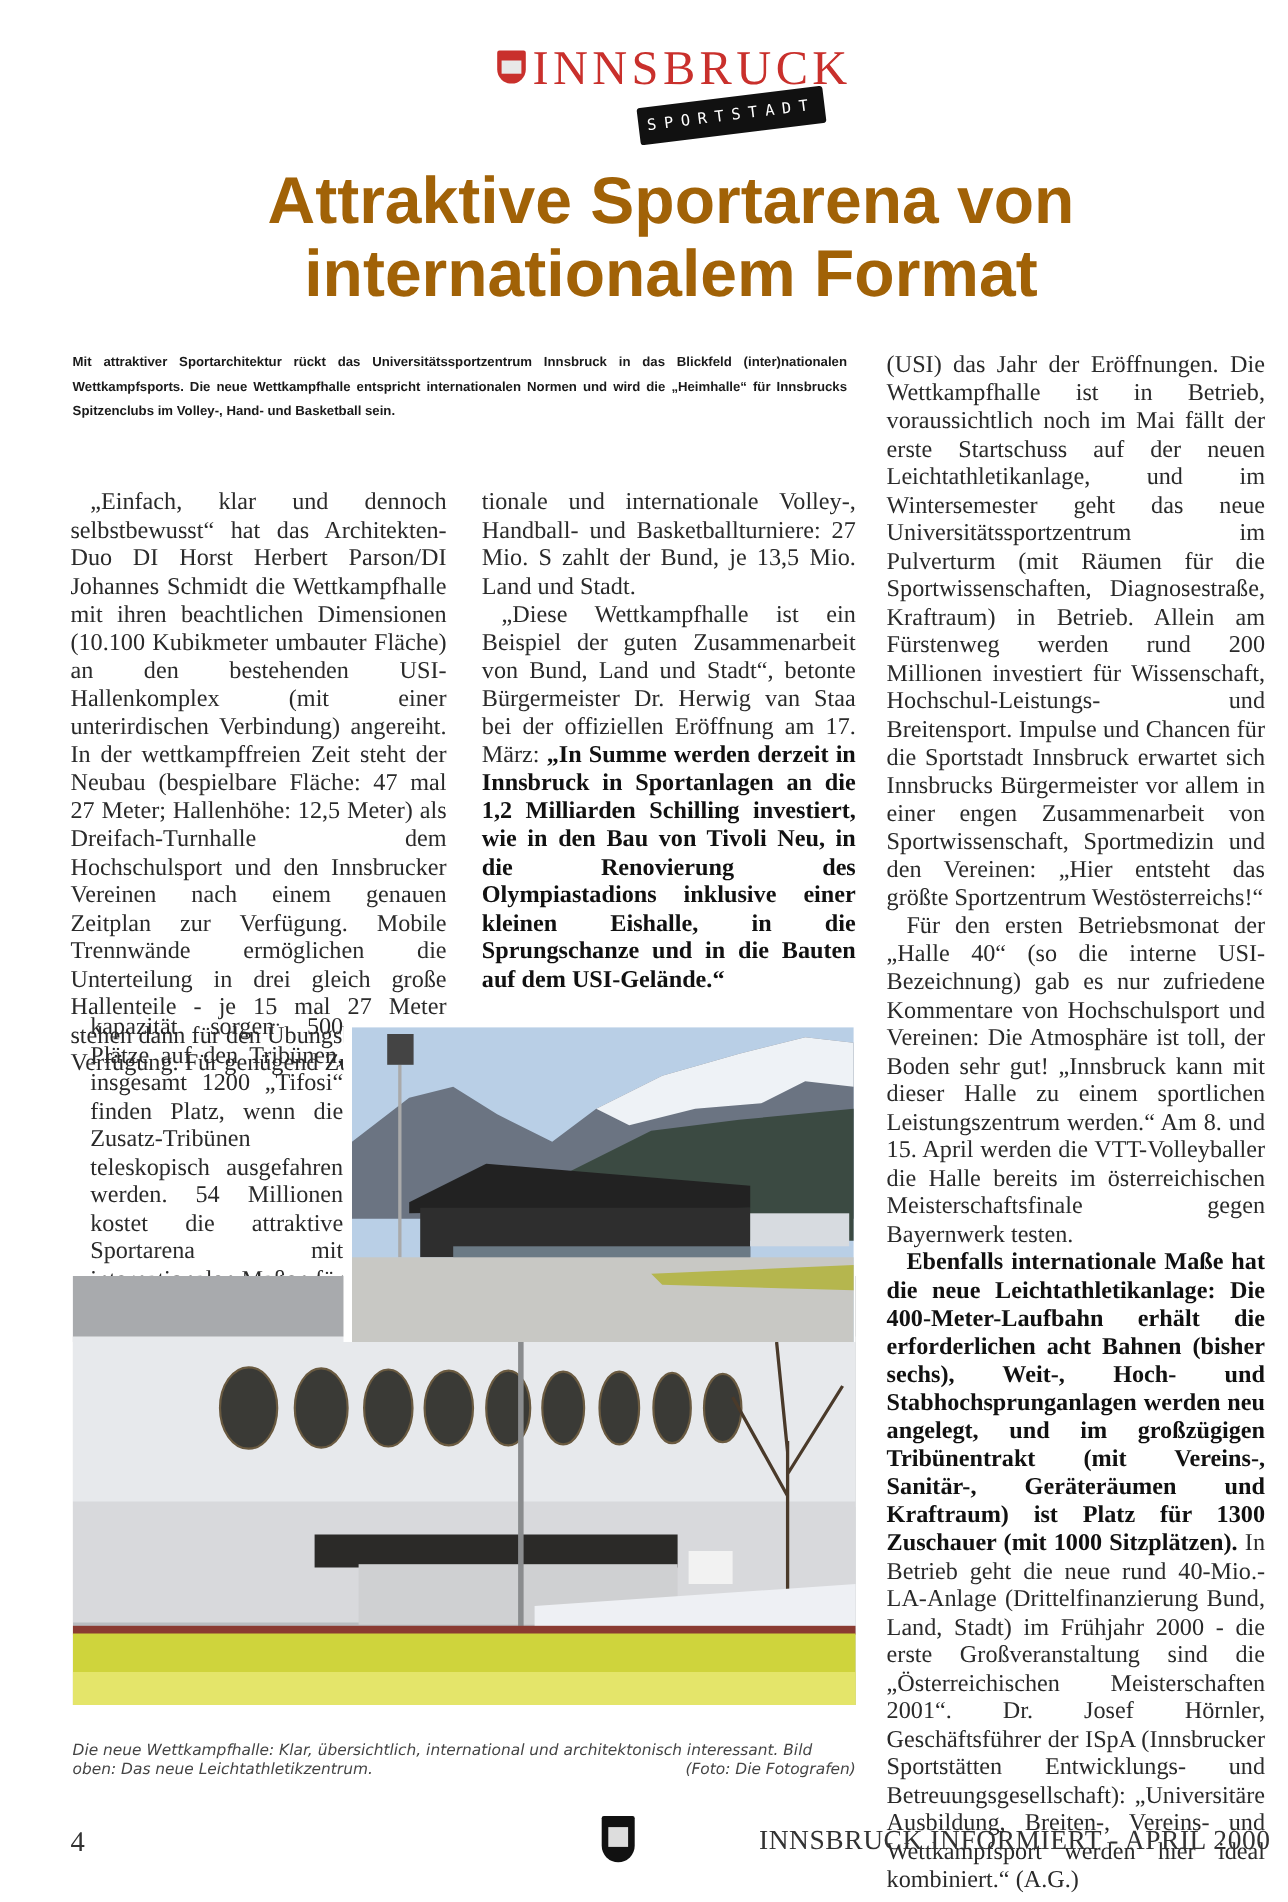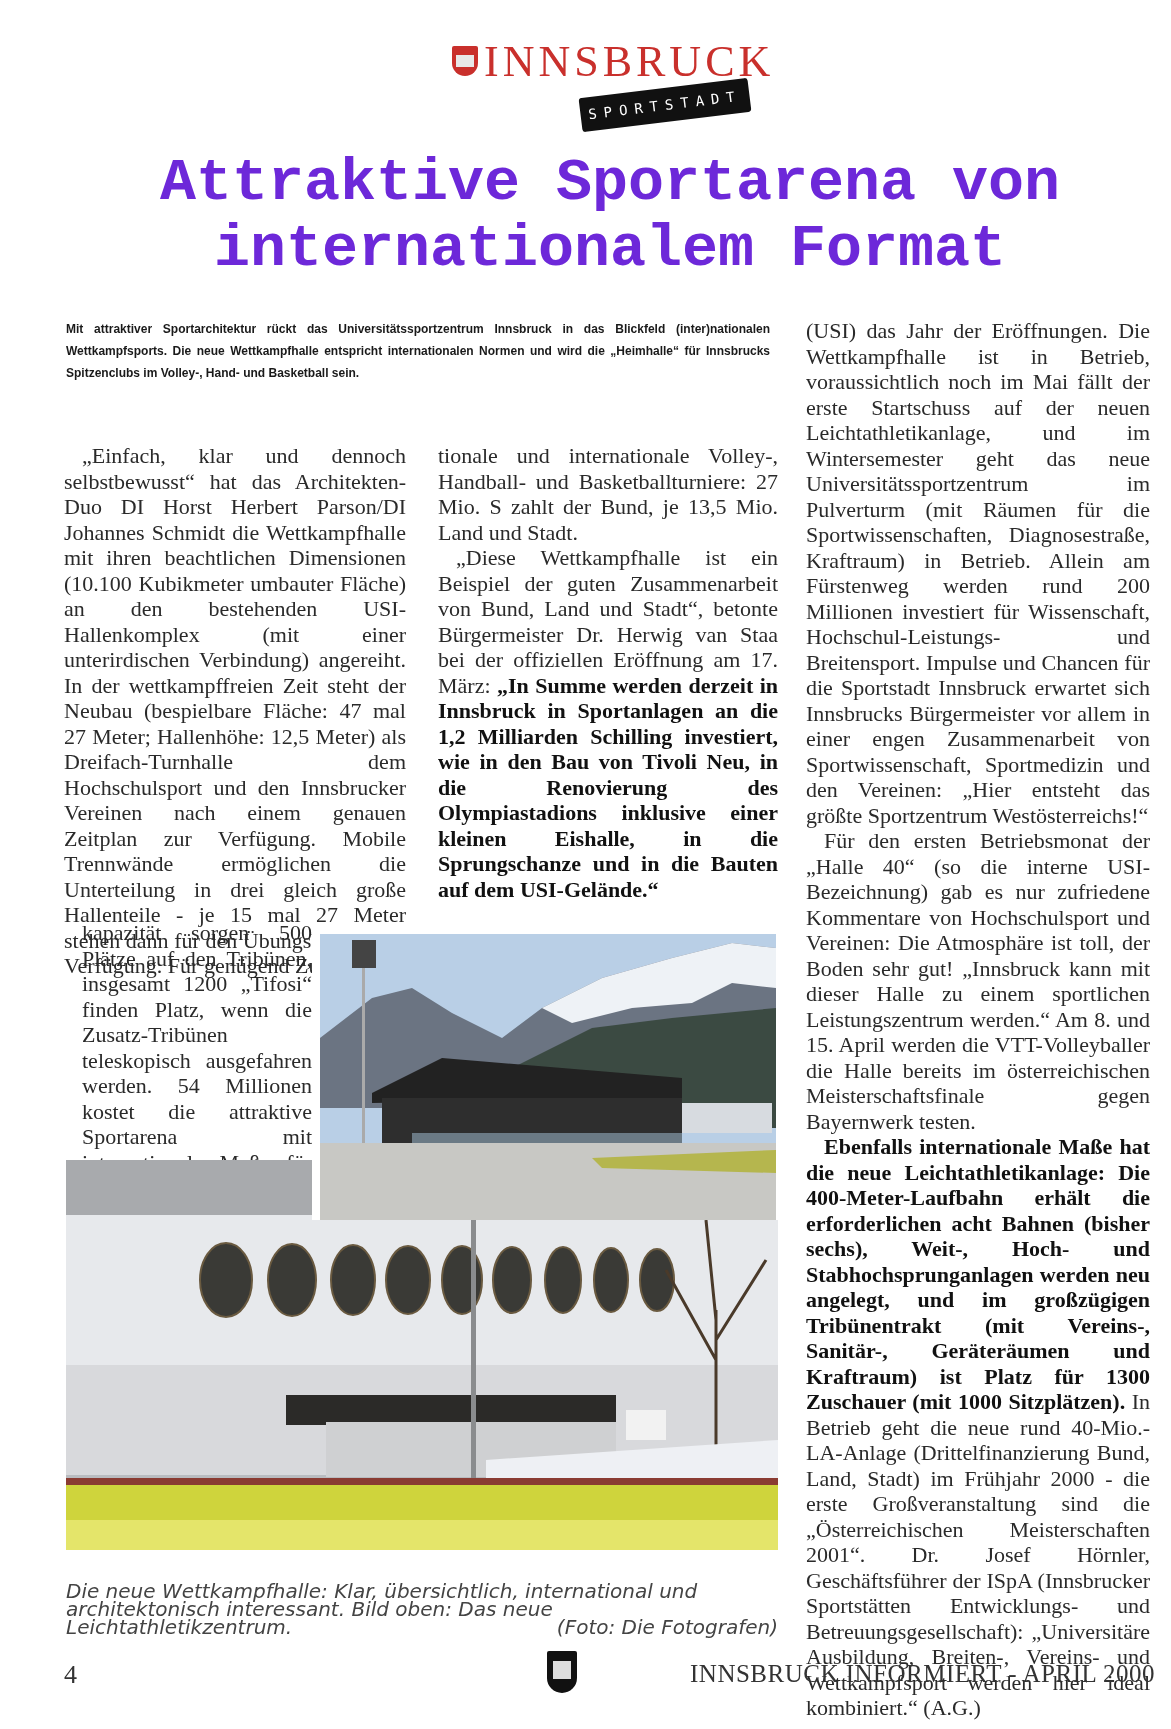--- a/index.html
+++ b/index.html
@@ -6,35 +6,35 @@
   body{width:1171px;height:1729px;position:relative;overflow:hidden;font-family:"Liberation Sans",sans-serif;color:#222;}
   .abs{position:absolute;}
   
   #logo{left:452px;top:38px;width:310px;height:90px;}
   #logo .shield{position:absolute;left:0;top:8px;width:26px;height:30px;background:#c9302c;border-radius:2px 2px 13px 13px;}
   #logo .shield::after{content:"";position:absolute;left:4px;top:9px;width:18px;height:12px;background:#e8e8e8;}
   #logo .city{position:absolute;left:32px;top:0;font-family:"Liberation Serif",serif;font-size:44px;letter-spacing:4px;color:#c9302c;line-height:48px;text-align:center;}
   #logo .band{position:absolute;left:128px;top:50px;width:170px;height:34px;background:#111;transform:rotate(-7deg);border-radius:3px;}
   #logo .band span{display:block;color:#fff;font-family:"DejaVu Sans Mono",monospace;font-size:14px;letter-spacing:7px;text-align:center;line-height:34px;}
   
-  #title{left:60px;top:150px;width:1100px;text-align:center;color:#6d28d9;font-family:Liberation Mono, monospace;font-weight:bold;font-size:60px;line-height:66px;letter-spacing:0px;}
+  #title{left:60px;top:150px;width:1100px;text-align:center;color:#a16207;font-family:Liberation Sans, sans-serif;font-weight:bold;font-size:60px;line-height:66px;letter-spacing:0px;}
   
   #lead{left:66px;top:318px;width:704px;font-family:"Liberation Sans",sans-serif;font-weight:bold;font-size:12px;line-height:22px;color:#1a1a1a;text-align:justify;}
   .col{font-family:Liberation Serif, serif;font-size:22px;line-height:25.5px;color:#2a2a2a;text-align:justify;}
   .col p{margin:0;text-indent:18px;}
   .col p.noind{text-indent:0;}
   .col b{color:#111;}
   #col1{left:64px;top:443px;width:342px;}
   #col1b{left:66px;top:920px;width:230px;margin-left:16px;}
   #col2{left:438px;top:443px;width:340px;}
   #col3{left:806px;top:318px;width:344px;}
   
   #photo-stadium{left:312px;top:928px;width:466px;height:292px;overflow:hidden;}
   #photo-hall{left:66px;top:1160px;width:712px;height:390px;overflow:hidden;}
-  #caption{left:66px;top:1582px;width:712px;font-family:"DejaVu Sans",sans-serif;font-style:italic;font-size:20px;line-height:18px;color:#444;}
+  #caption{left:66px;top:1582px;width:712px;font-family:"DejaVu Sans",sans-serif;font-style:italic;font-size:14px;line-height:18px;color:#444;}
   #caption .credit{float:right;}
   
   #page-num{left:64px;top:1660px;font-family:"Liberation Serif",serif;font-size:26px;color:#333;}
   #footer-crest{left:547px;top:1651px;width:30px;height:42px;background:#111;border-radius:2px 2px 15px 15px;}
   #footer-crest::after{content:"";position:absolute;left:6px;top:10px;width:18px;height:18px;background:#ddd;}
   #footer-title{left:690px;top:1660px;font-family:Liberation Serif, serif;font-size:25px;color:#333;letter-spacing:0.5px;}
 </style>
 </head>
 <body>
 

